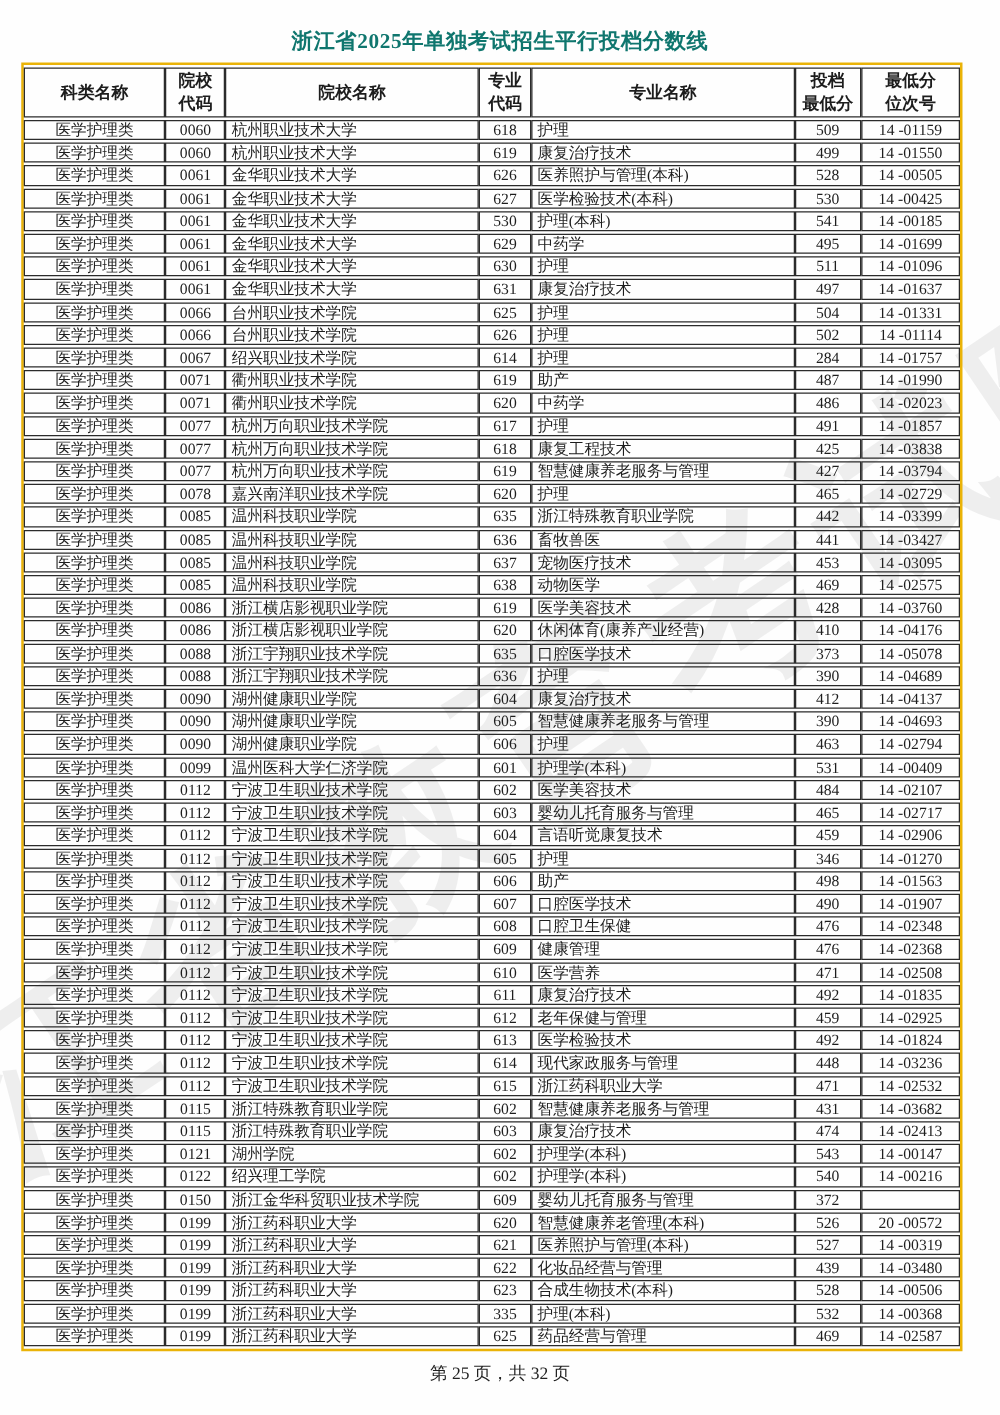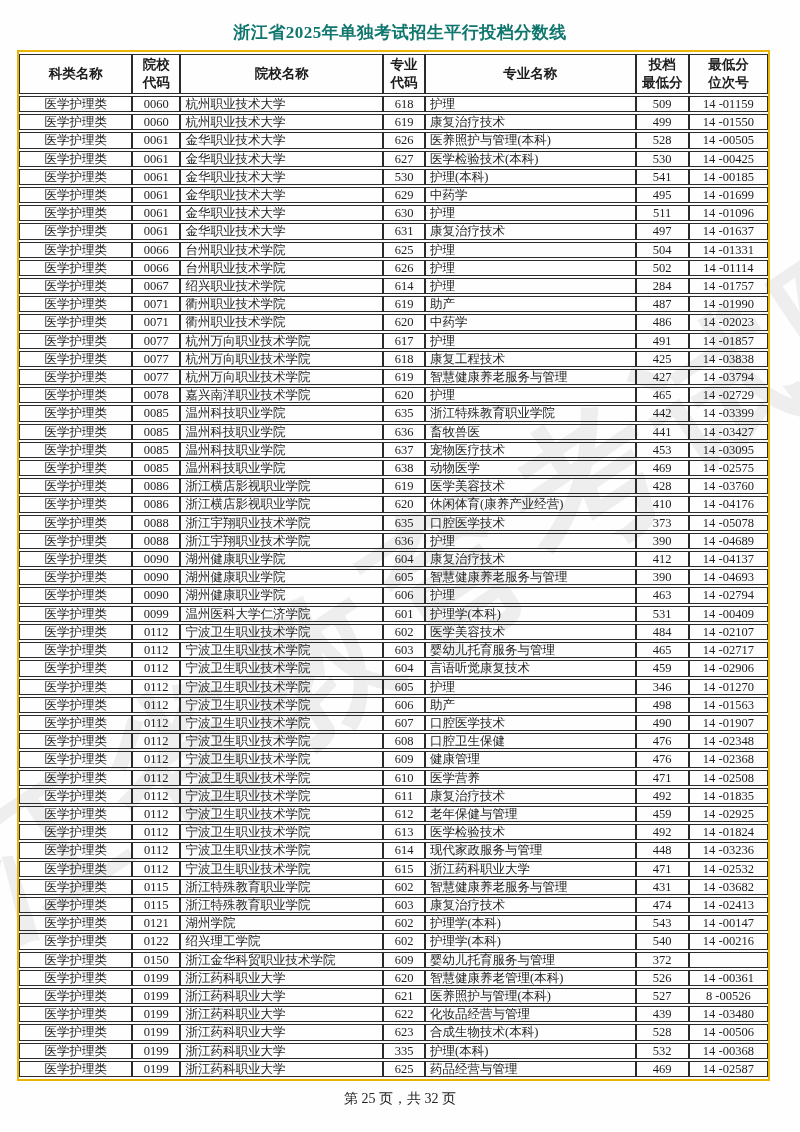--- a/index.html
+++ b/index.html
@@ -525,30 +525,30 @@
             <td>372</td>
             <td></td>
           </tr>
           <tr>
             <td>医学护理类</td>
             <td>0199</td>
             <td>浙江药科职业大学</td>
             <td>620</td>
             <td>智慧健康养老管理(本科)</td>
             <td>526</td>
-            <td>14 -00361</td>
+            <td>20 -00572</td>
           </tr>
           <tr>
             <td>医学护理类</td>
             <td>0199</td>
             <td>浙江药科职业大学</td>
             <td>621</td>
             <td>医养照护与管理(本科)</td>
             <td>527</td>
-            <td>8 -00526</td>
+            <td>14 -00319</td>
           </tr>
           <tr>
             <td>医学护理类</td>
             <td>0199</td>
             <td>浙江药科职业大学</td>
             <td>622</td>
             <td>化妆品经营与管理</td>
             <td>439</td>
             <td>14 -03480</td>
           </tr>

